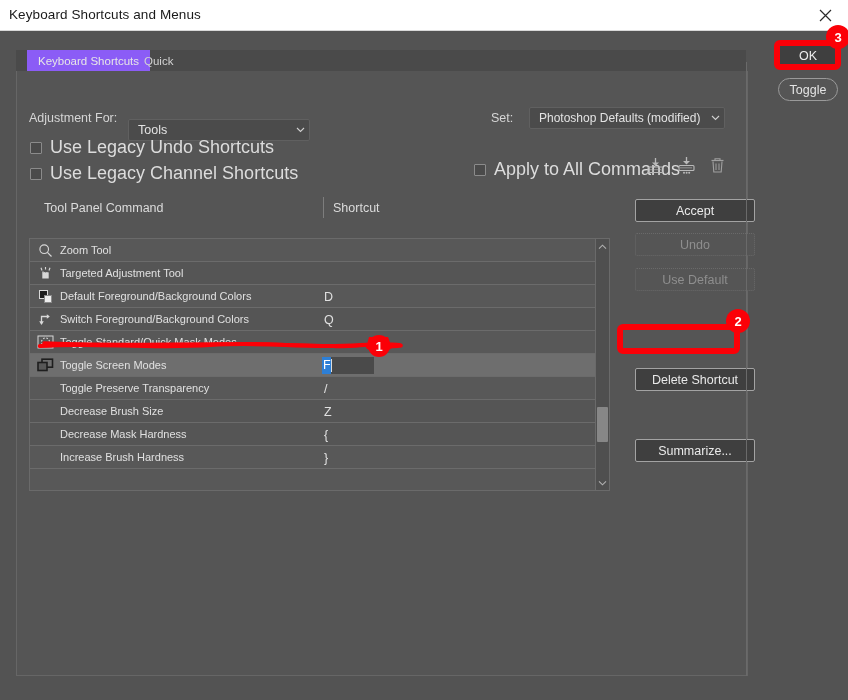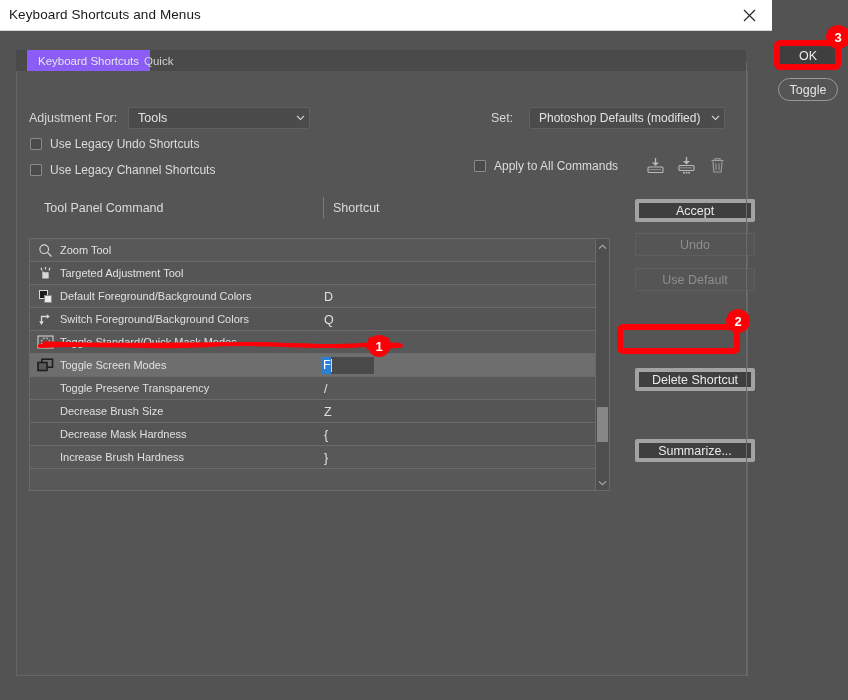--- a/index.html
+++ b/index.html
@@ -7,21 +7,21 @@
     margin: 0; padding: 0;
     width: 848px; height: 700px;
     background: #535353;
     font-family: "Liberation Sans", sans-serif;
     overflow: hidden;
   }
   #root { position: relative; width: 848px; height: 700px; background: #535353; }
 
   
   .titlebar {
-    position: absolute; left: 0; top: 0; width: 772px; height: 31px;
+    position: absolute; left: 0; top: 0; width: 848px; height: 31px;
     background: #ffffff; border-bottom: 1px solid #d8d8d8;
   }
   .titlebar-text {
     position: absolute; left: 9px; top: 7px;
     font-size: 13.5px; color: #1a1a1a; letter-spacing: .1px;
   }
   .close-btn {
     position: absolute; right: 0; top: 0; width: 46px; height: 31px;
     display: flex; align-items: center; justify-content: center;
     cursor: pointer;
@@ -55,33 +55,33 @@
   
   .lbl { font-size: 12.5px; color: #d6d6d6; }
   .shortcuts-for-label { position: absolute; left: 12px; top: 40px; }
   .select {
     position: absolute; height: 22px; background: #4b4b4b;
     border: 1px solid #606060; border-radius: 2px;
     display: flex; align-items: center; cursor: pointer;
   }
   .select-value { font-size: 12.5px; color: #e3e3e3; padding-left: 9px; flex: 1; }
   .chev { width: 18px; display:flex; align-items:center; justify-content:center; }
-  .sel-tools { left: 111px; top: 36px; width: 182px; }
+  .sel-tools { left: 111px; top: 48px; width: 182px; }
 
   .set-label { position: absolute; left: 474px; top: 40px; }
   .sel-set { left: 512px; top: 36px; width: 196px; }
   .sel-set .select-value { font-size: 12px; }
 
   
   .chkrow { position: absolute; display: flex; align-items: center; cursor: pointer; }
   .chkbox {
     width: 12px; height: 12px; background: #4a4a4a;
     border: 1px solid #8b8b8b; border-radius: 1px; margin-right: 8px;
   }
-  .chklabel { font-size: 12px; color: #dcdcdc; }
+  .chklabel { font-size: 18px; color: #dcdcdc; }
   .chk-undo { left: 13px; top: 66px; }
   .chk-chan { left: 13px; top: 92px; }
   .chk-apply { left: 457px; top: 88px; }
 
   
   .iconbtn {
     position: absolute; top: 81px; width: 26px; height: 26px;
     display: flex; align-items: center; justify-content: center; cursor: pointer;
   }
   .ib-save { left: 625px; }
@@ -144,21 +144,21 @@
     position: absolute; left: 1px; top: 168px; width: 11px; height: 35px;
     background: #878787; border-radius: 1px; cursor: pointer;
   }
 
   
   .btn {
     position: absolute; left: 618px; width: 120px; height: 23px;
     display: flex; align-items: center; justify-content: center;
     font-size: 12.5px; border-radius: 2px; cursor: pointer;
   }
-  .btn.enabled { background: #3f3f3f; border: 4px solid #a3a3a3; color: #e9e9e9; align-items: center; }
+  .btn.enabled { background: #3f3f3f; border: 1px solid #a3a3a3; color: #e9e9e9; align-items: center; }
   .btn.disabled { background: #555555; border: 1px dotted #6a6a6a; color: #8e8e8e; cursor: default; }
   .b-accept { top: 128px; }
   .b-undo { top: 162px; }
   .b-usedef { top: 197px; }
   .b-delete { top: 297px; }
   .b-summ { top: 368px; }
 
   
   .right-div {
     position: absolute; left: 746px; top: 31px; width: 1px; height: 614px;

